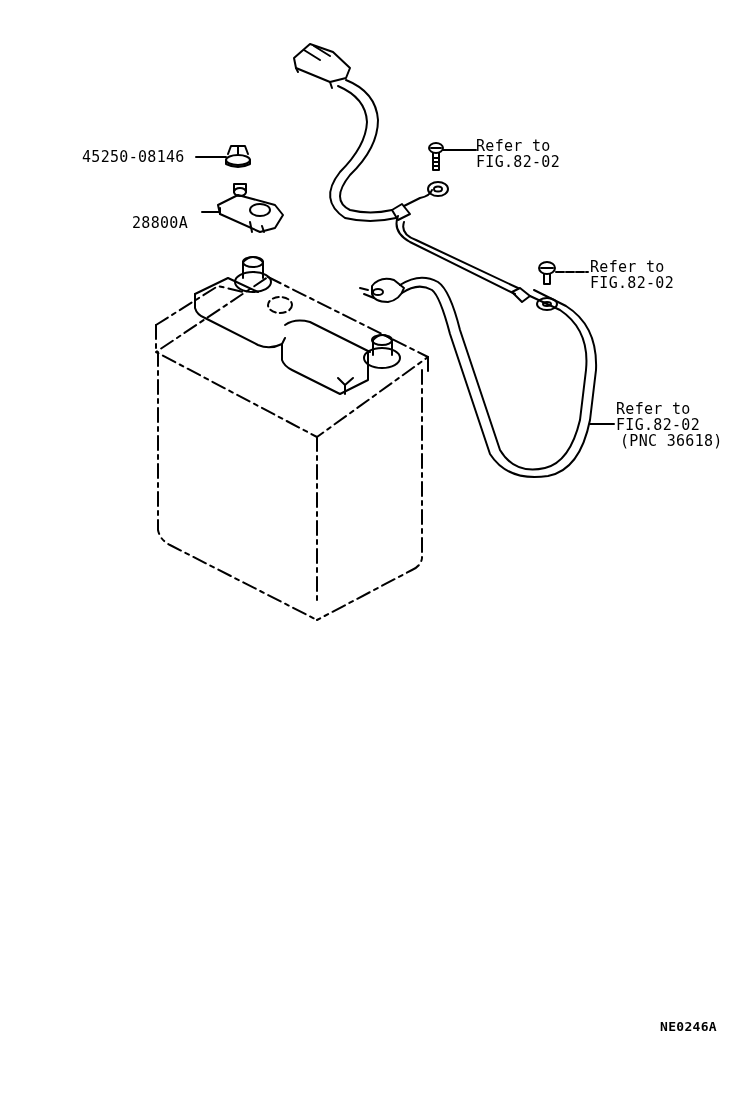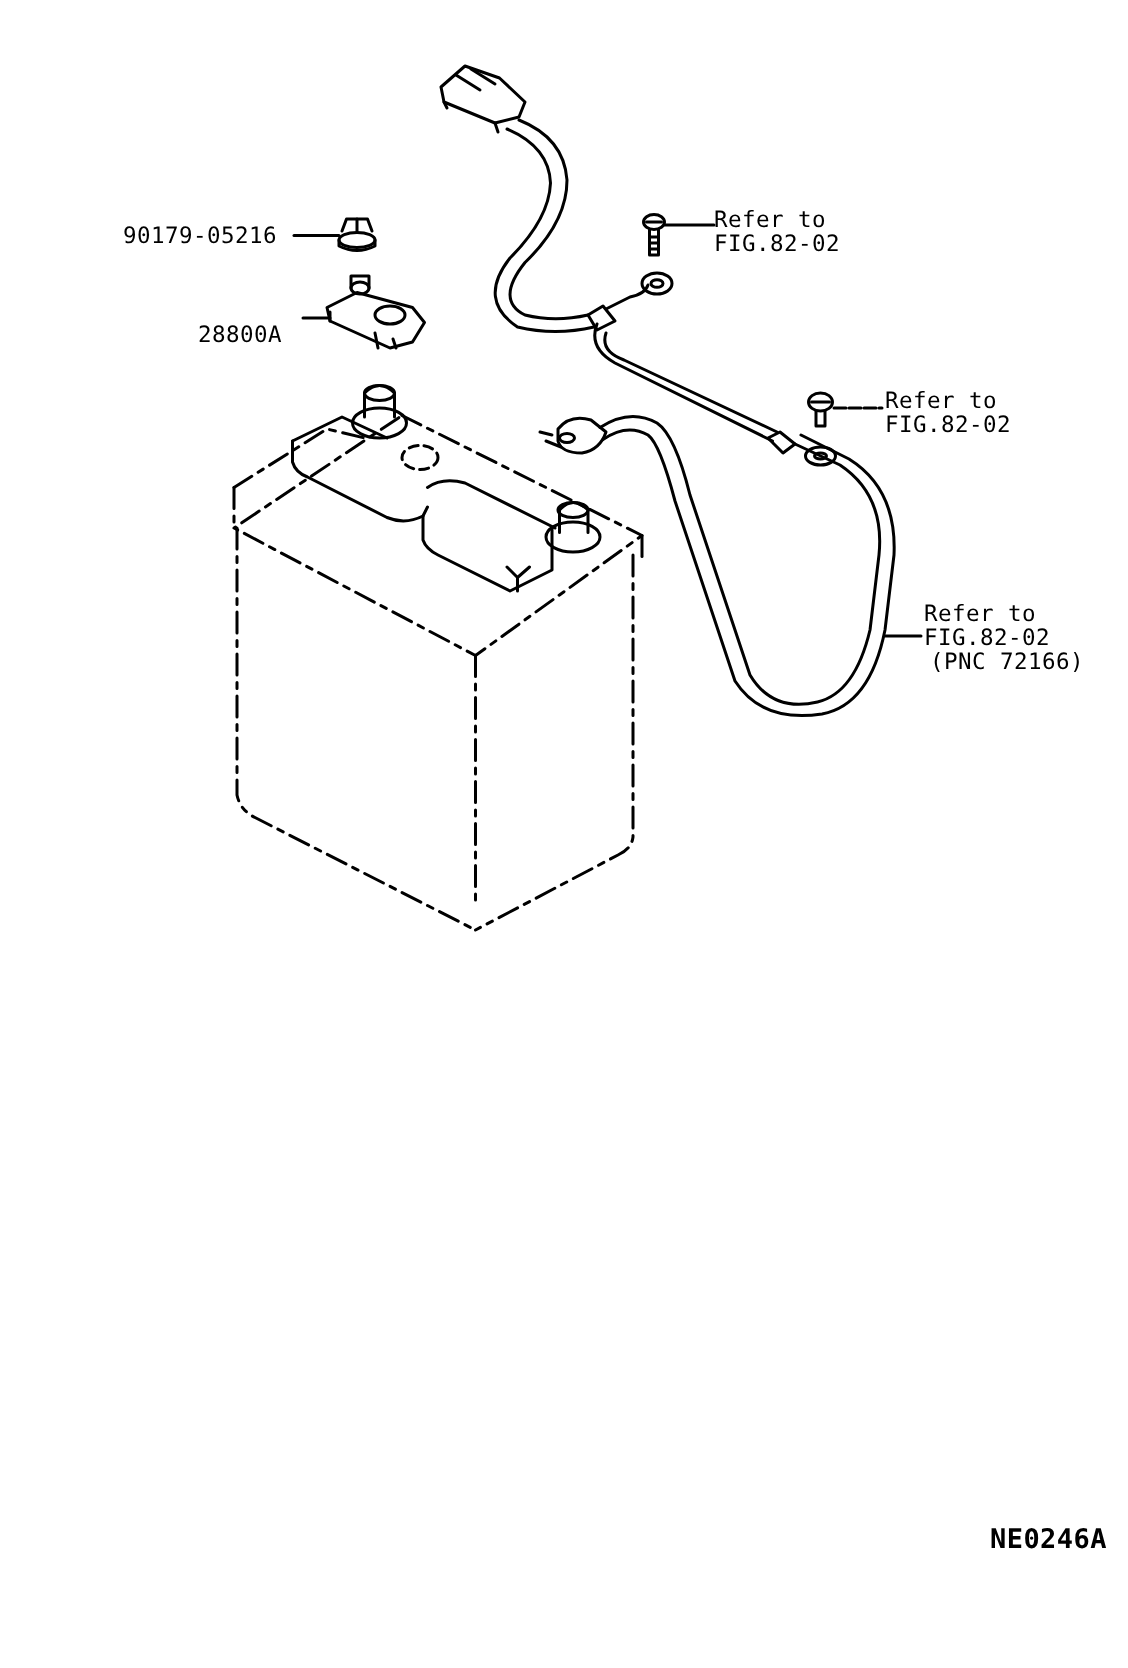--- a/index.html
+++ b/index.html
@@ -122,26 +122,26 @@
     </g>
     <g>
       <path d="M372 286 Q380 276 394 280 L404 288 Q400 300 388 302 Q374 302 372 294 Z"></path>
       <path d="M360 288 L368 290 M364 294 L374 298"></path>
       <ellipse cx="378" cy="292" rx="5" ry="3"></ellipse>
     </g>
     <line x1="590" y1="424" x2="614" y2="424"></line>
   </g>
 </svg>
 
-<div class="lbl" style="left:82px; top:149px;">90179-05216</div>
+<div class="lbl" style="left:82px; top:149px;">45250-08146</div>
 <div class="lbl" style="left:132px; top:215px;">28800A</div>
 
 <div class="lbl" style="left:476px; top:138px;">Refer to</div>
 <div class="lbl" style="left:476px; top:154px;">FIG.82-02</div>
 
 <div class="lbl" style="left:590px; top:259px;">Refer to</div>
 <div class="lbl" style="left:590px; top:275px;">FIG.82-02</div>
 
 <div class="lbl" style="left:616px; top:401px;">Refer to</div>
 <div class="lbl" style="left:616px; top:417px;">FIG.82-02</div>
-<div class="lbl" style="left:620px; top:433px;">(PNC 72166)</div>
+<div class="lbl" style="left:620px; top:433px;">(PNC 36618)</div>
 
-<div class="lbl code" style="left:660px; top:1019px; font-size:18px;text-align:center;">NE0246A</div>
+<div class="lbl code" style="left:660px; top:1019px; font-size:13px;text-align:center;">NE0246A</div>
 
 </body></html>

